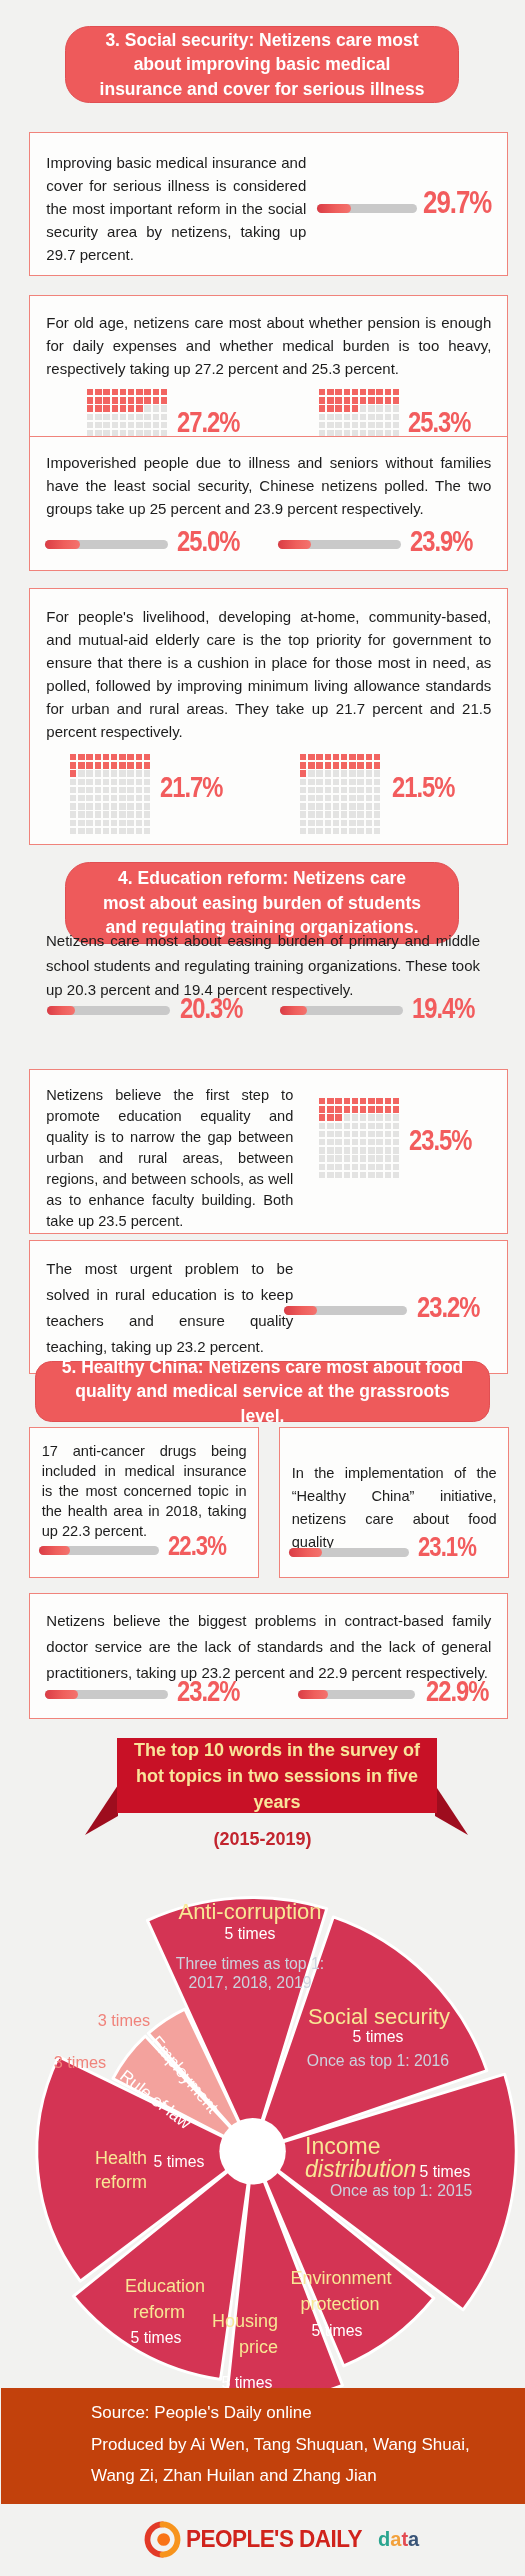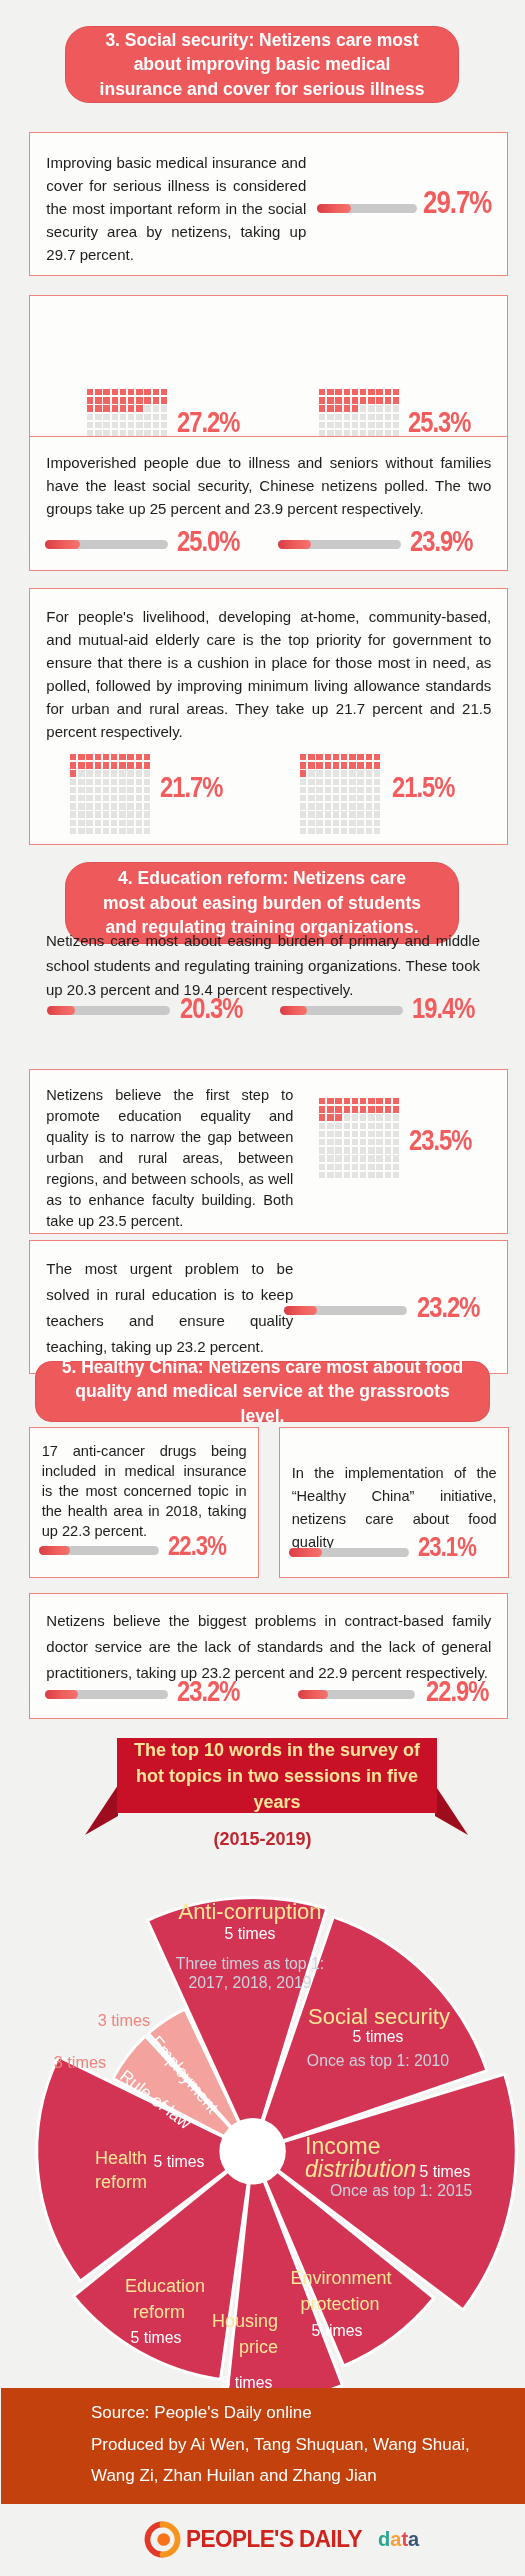--- a/index.html
+++ b/index.html
@@ -51,20 +51,21 @@
 
   <div class="card" style="left:29px;top:132px;width:477px;height:142px;">
     <div class="ctext" style="left:16.3px;top:17.5px;width:260px;">Improving basic medical insurance and cover for serious illness is considered the most important reform in the social security area by netizens, taking up 29.7 percent.</div>
     <div class="bar" style="left:287px;top:71px;width:100px;">
       <div class="fill" style="width: 34%;"></div>
     </div>
     <div class="pct pct-lg" style="left:393px;top:51px;">29.7%</div>
   </div>
 
   <div class="card" style="left:29px;top:295px;width:477px;height:194px;">
+    <div class="ctext" style="left:16.3px;top:15px;width:445px;">For old age, netizens care most about whether pension is enough for daily expenses and whether medical burden is too heavy, respectively taking up 27.2 percent and 25.3 percent.</div>
     <div class="waffle" style="left:57px;top:93px;">
         <span class="on"></span>
         <span class="on"></span>
         <span class="on"></span>
         <span class="on"></span>
         <span class="on"></span>
         <span class="on"></span>
         <span class="on"></span>
         <span class="on"></span>
         <span class="on"></span>
@@ -670,21 +671,21 @@
         <circle cx="433" cy="508" r="57" fill="#ffffff"></circle>
       </svg>
 
     <div class="pie-label yellow-lg" style="left:250px;top:57px;">Anti-corruption</div>
     <div class="pie-label white" style="left:250px;top:79px;">5 times</div>
     <div class="pie-label gray" style="left:250px;top:109px;">Three times as top 1:</div>
     <div class="pie-label gray" style="left:250px;top:128px;">2017, 2018, 2019</div>
 
     <div class="pie-label yellow-lg" style="left:379px;top:162px;">Social security</div>
     <div class="pie-label white" style="left:378px;top:182px;">5 times</div>
-    <div class="pie-label gray" style="left:378px;top:206px;">Once as top 1: 2010</div>
+    <div class="pie-label gray" style="left:378px;top:206px;">Once as top 1: 2016</div>
 
     <div class="pie-label yellow-lg anchor-left" style="left:305px;top:291px;font-size:23px;">Income</div>
     <div class="pie-label yellow-lg anchor-left" style="left:305px;top:314px;font-size:23px;font-style:italic;">distribution</div>
     <div class="pie-label white" style="left:445px;top:317px;">5 times</div>
     <div class="pie-label gray anchor-left" style="left:330px;top:336px;">Once as top 1: 2015</div>
 
     <div class="pie-label yellow" style="left:341px;top:423px;">Environment</div>
     <div class="pie-label yellow" style="left:340px;top:449px;">protection</div>
     <div class="pie-label white" style="left:337px;top:476px;">5 times</div>
 

